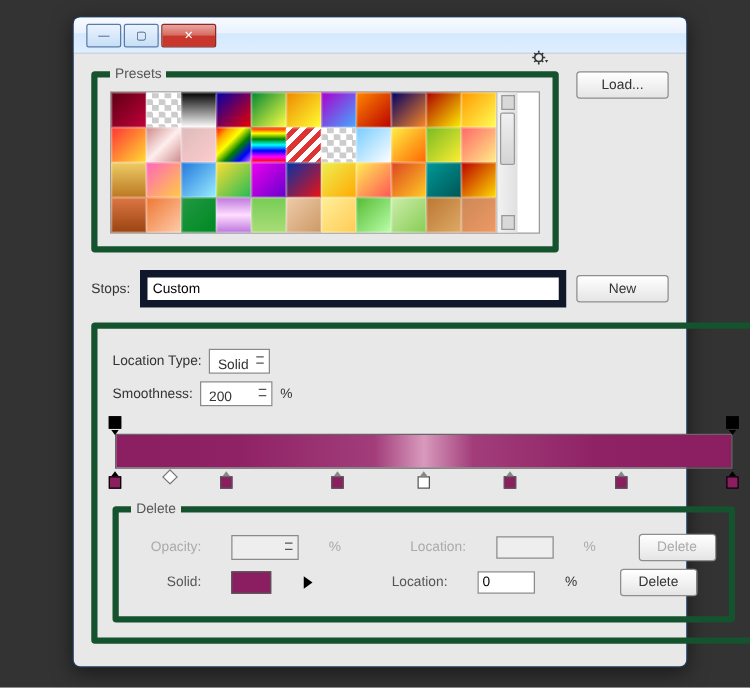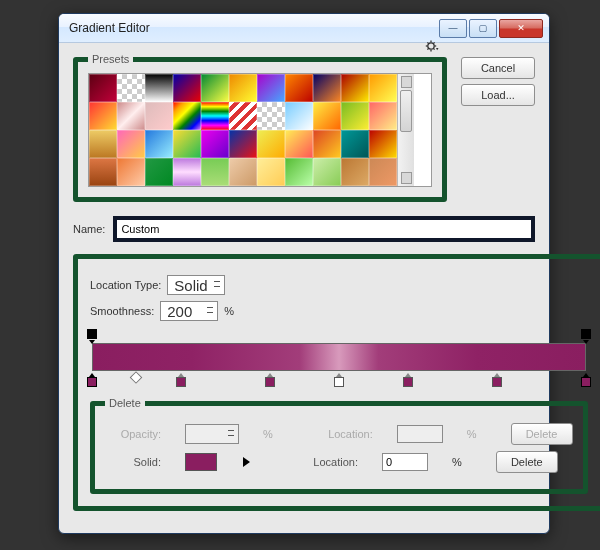--- a/index.html
+++ b/index.html
@@ -19,23 +19,23 @@
 .btn{width:72px;height:20px;background:linear-gradient(to bottom,#fff,#e5e5e5);border:1px solid #8e8e8e;border-radius:3px;font-size:11px;display:flex;align-items:center;justify-content:center;cursor:default;box-shadow:0 1px 0 #fff inset}
 .swatches{display:flex;border:1px solid #9a9a9a;background:#fff}
 .swgrid{display:grid;grid-template-columns:repeat(11,28px);grid-auto-rows:28px;gap:0}
 .sw{width:28px;height:28px;box-shadow:inset 0 0 0 1px rgba(255,255,255,0.25)}
 .scroll{width:16px;background:linear-gradient(to right,#f2f2f2,#e0e0e0);border-left:1px solid #bbb;position:relative}
 .scroll:before,.scroll:after{content:"";position:absolute;left:3px;width:9px;height:10px;background:#d8d8d8;border:1px solid #999}
 .scroll:before{top:2px}
 .scroll:after{bottom:2px}
 .thumb{position:absolute;left:2px;top:16px;width:10px;height:40px;background:linear-gradient(to bottom,#f0f0f0,#d4d4d4);border:1px solid #999;border-radius:2px}
 .namerow{display:flex;align-items:center;gap:8px;margin:14px 0 2px 0}
-.namerow input[type=text]{flex:1;height:18px;border:4px solid #0f172a;padding:0 4px;font-size:11px;background:#fff}
+.namerow input[type=text]{flex:1;height:18px;border:6px solid #0f172a;padding:0 4px;font-size:11px;background:#fff}
 .row{display:flex;align-items:center;gap:6px;margin:6px 0}
-.select{height:18px;border:1px solid #8a8a8a;background:#fff;padding:0 16px 0 6px;position:relative;font-size:15px;display:inline-flex;align-items:flex-end}
+.select{height:18px;border:1px solid #8a8a8a;background:#fff;padding:0 16px 0 6px;position:relative;font-size:11px;display:inline-flex;align-items:flex-end}
 .select:after{content:"";position:absolute;right:4px;top:3px;width:6px;height:10px;background:linear-gradient(#555,#555) center 2px/6px 1px no-repeat,linear-gradient(#555,#555) center 7px/6px 1px no-repeat}
 .editfs{margin-top:12px;padding:10px 12px 12px 12px}
 .gradbar{position:relative;margin:22px 2px 26px 2px}
 .bar{height:26px;border:1px solid #666;background:linear-gradient(to right,#8a1e60 0%,#8f2265 20%,#a23d7a 42%,#d89abc 50%,#a23d7a 58%,#8f2265 78%,#8a1e60 100%)}
 .ostop{position:absolute;top:-14px;width:10px;height:12px;transform:translateX(-50%)}
 .ostop .d{width:8px;height:8px;background:#000;border:1px solid #000;margin:0 auto}
 .ostop:after{content:"";position:absolute;bottom:-3px;left:2px;border-left:3px solid transparent;border-right:3px solid transparent;border-top:4px solid #000}
 .cstop{position:absolute;bottom:-15px;width:10px;height:13px;transform:translateX(-50%)}
 .cstop:before{content:"";position:absolute;top:0;left:2px;border-left:3px solid transparent;border-right:3px solid transparent;border-bottom:4px solid #888}
 .cstop .d{width:8px;height:8px;background:#8a1e60;border:1px solid #555;margin-top:4px}
@@ -51,21 +51,20 @@
 .numin[disabled]{background:#eee;color:#aaa}
 .swatch{width:30px;height:16px;border:1px solid #555;background:#8a1e60}
 .tri{width:0;height:0;border-top:5px solid transparent;border-bottom:5px solid transparent;border-left:7px solid #000;margin-left:2px}
 .sm{width:60px}
 </style>
 </head>
 <body>
 
 <div class="window">
 <div class="titlebar">
-<span class="title">Gradient Editor</span>
 <div class="winbtns">
 <div class="winbtn">—</div>
 <div class="winbtn">▢</div>
 <div class="winbtn close">✕</div>
 </div>
 </div>
 <div class="body">
 
 <div class="toprow">
 <div class="presets-wrap">
@@ -132,28 +131,28 @@
                 <div class="sw" style="background: linear-gradient(135deg, rgb(187, 119, 51), rgb(221, 170, 102));"></div>
                 <div class="sw" style="background: linear-gradient(135deg, rgb(204, 136, 85), rgb(238, 153, 102));"></div>
               </div>
 <div class="scroll">
                 <div class="thumb"></div>
               </div>
 </div>
 </fieldset>
 </div>
 <div class="btncol">
-<div class="btn">Cancel</div>
 <div class="btn">Load...</div>
 </div>
 </div>
 
 <div class="namerow">
-<span>Name:</span>
+<span>Stops:</span>
 <input type="text" value="Custom" style="">
+<div class="btn sm" style="width:72px;margin-left:auto">New</div>
 </div>
 
 <fieldset class="editfs">
 <div class="row">
 <span>Location Type:</span>
 <div class="select">
             <span>Solid</span>
           </div>
 </div>
 <div class="row">

